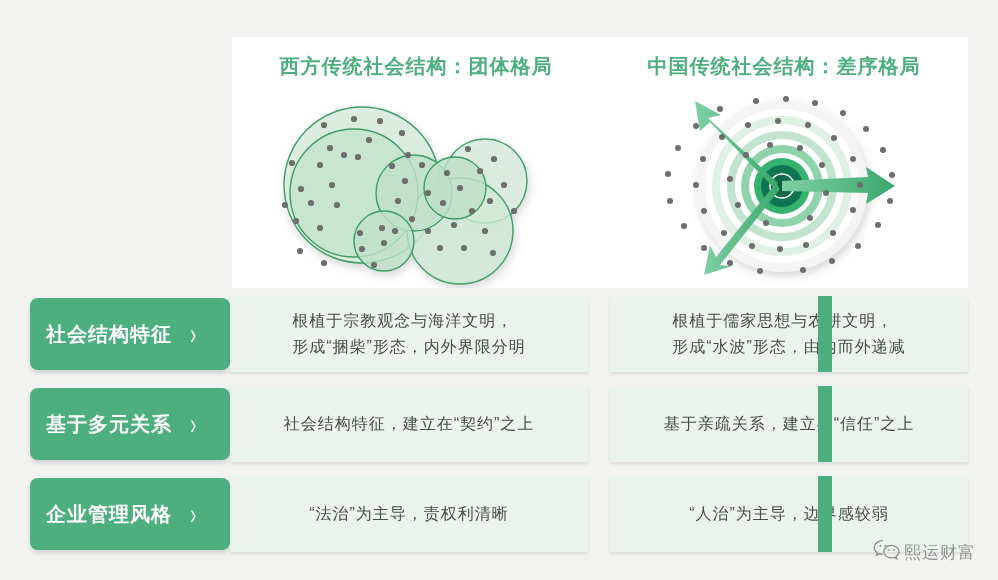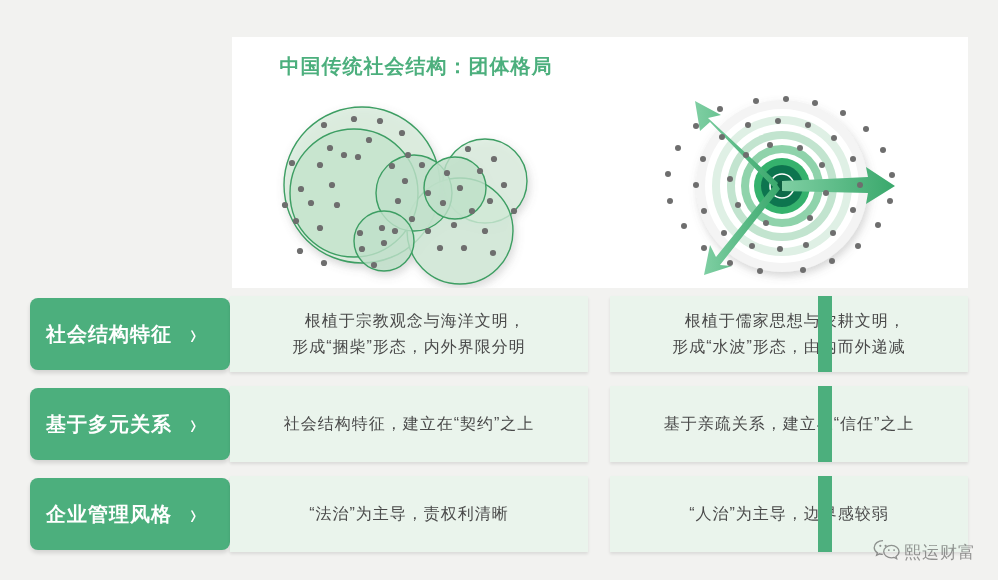--- a/index.html
+++ b/index.html
@@ -103,21 +103,21 @@
     width: 738px;
     height: 76px;
     display: flex;
   }
   .cell {
     background: #eaf4ec;
     height: 76px;
     display: flex;
     align-items: center;
     justify-content: center;
-    text-align: right;
+    text-align: left;
     box-sizing: border-box;
     box-shadow: 0 2px 3px rgba(0,0,0,0.10);
     position: relative;
   }
   .cell-left  { width: 358px; }
   .cell-right { width: 358px; margin-left: 22px; }
 
   .cell-text {
     font-size: 16px;
     color: #4a4a4a;
@@ -153,21 +153,21 @@
     letter-spacing: 1px;
     font-weight: 500;
   }
 </style>
 </head>
 <body>
 
 <div class="top-panels">
 
   <div class="panel panel-left">
-    <div class="panel-title">中国传统社会结构：团体格局</div>
+    <div class="panel-title">西方传统社会结构：团体格局</div>
     <div class="panel-art">
       <svg viewBox="0 0 368 195" xmlns="http://www.w3.org/2000/svg">
         <defs>
           <filter id="softshadowL" x="-30%" y="-30%" width="160%" height="160%">
             <feDropShadow dx="2" dy="4" stdDeviation="4" flood-color="#6b6b6b" flood-opacity="0.30"></feDropShadow>
           </filter>
         </defs>
         <g filter="url(#softshadowL)">
 
           <circle cx="130" cy="92" r="78" fill="#d9ecdd" fill-opacity="0.85" stroke="#3d9e63" stroke-width="1.4"></circle>
@@ -232,20 +232,21 @@
           <circle cx="248" cy="78" r="3.1"></circle>
             <circle cx="272" cy="92" r="3.1"></circle>
           <circle cx="258" cy="108" r="3.1"></circle>
             <circle cx="282" cy="118" r="3.1"></circle>
         </g>
       </svg>
     </div>
   </div>
 
   <div class="panel panel-right">
+    <div class="panel-title">中国传统社会结构：差序格局</div>
     <div class="panel-art">
       <svg viewBox="0 0 368 195" xmlns="http://www.w3.org/2000/svg">
         <defs>
           <filter id="softshadowR" x="-30%" y="-30%" width="160%" height="160%">
             <feDropShadow dx="2" dy="4" stdDeviation="4" flood-color="#6b6b6b" flood-opacity="0.28"></feDropShadow>
           </filter>
           <linearGradient id="arrGrad" x1="0" y1="0" x2="1" y2="0">
             <stop offset="0%" stop-color="#7fcfa3"></stop>
             <stop offset="100%" stop-color="#3aa86c"></stop>
           </linearGradient>

